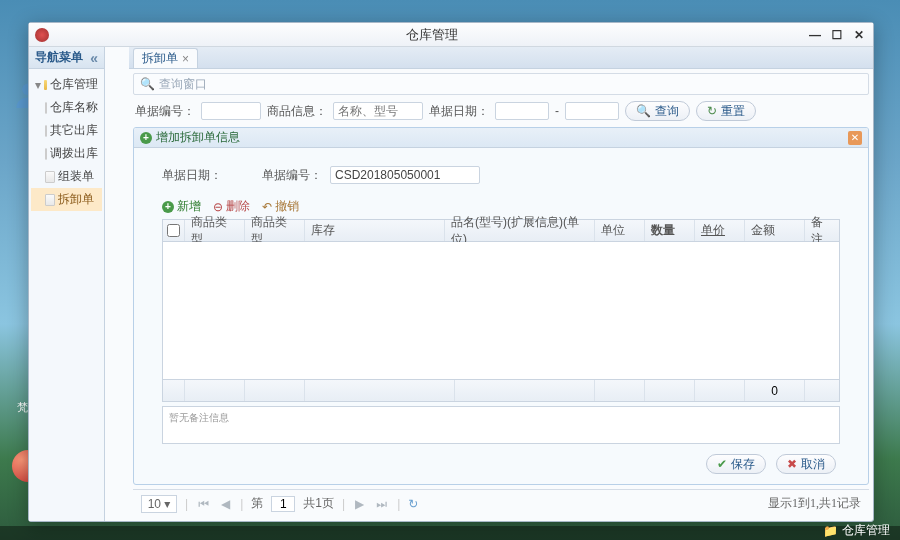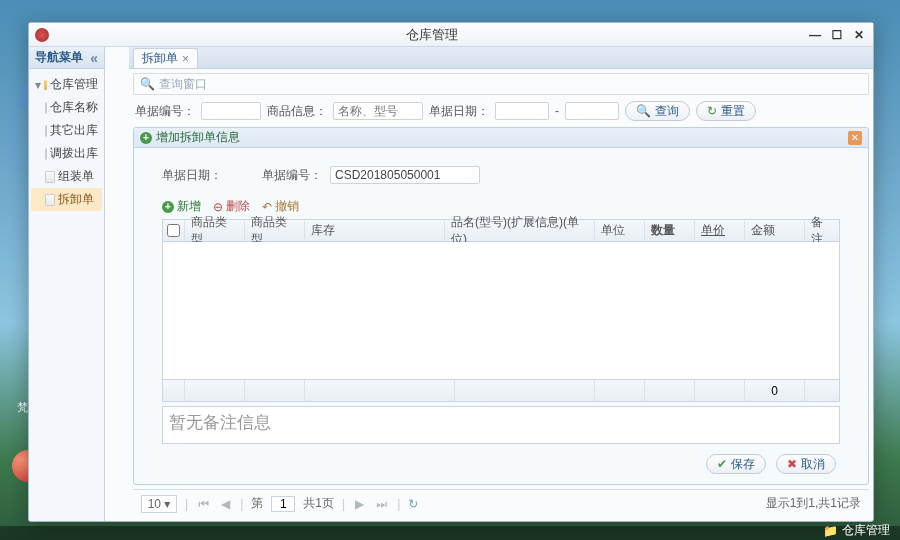--- a/index.html
+++ b/index.html
@@ -48,31 +48,31 @@
 .cal-ic { color: #a8b8c8; font-size: 10px; }
 .tool-row { display: flex; align-items: center; gap: 12px; margin-bottom: 4px; font-size: 11px; }
 .tbtn { display: flex; align-items: center; gap: 3px; cursor: pointer; }
 .tbtn.add { color: #2a7a2a; } .tbtn.del { color: #b84a4a; } .tbtn.undo { color: #a87838; }
 .grid { border: 1px solid #cad4e0; background: #fff; flex: 1; display: flex; flex-direction: column; }
 .ghead { height: 22px; background: linear-gradient(#f4f7fb,#e8eef5); border-bottom: 1px solid #cad4e0; display: flex; align-items: flex-start; color: #555; }
 .gcol { padding: 0 6px; border-right: 1px solid #dae2eb; height: 100%; display: flex; align-items: center; }
 .gc-ck { width: 22px; justify-content: center; } .gc-type { width: 60px; } .gc-wh { width: 60px; } .gc-name { width: 150px; } .gc-stock { width: 140px; } .gc-unit { width: 50px; } .gc-qty { width: 50px; font-weight: bold; } .gc-price { width: 50px; text-decoration: underline; } .gc-amt { width: 60px; } .gc-note { flex: 1; border-right: none; }
 .gbody { flex: 1; background: #fff; }
 .gfoot { height: 22px; border-top: 1px solid #cad4e0; background: linear-gradient(#f4f7fb,#e8eef5); display: flex; align-items: center; }
-.remark { height: 38px; border: 1px solid #cad4e0; background: #fff; margin-top: 4px; padding: 4px 6px; color: #999; font-size: 17px; }
+.remark { height: 38px; border: 1px solid #cad4e0; background: #fff; margin-top: 4px; padding: 4px 6px; color: #999; font-size: 10px; }
 .action-row { display: flex; justify-content: flex-end; gap: 10px; padding: 10px 4px 0 0; }
 .action-row .pill-btn.save .ic { color: #4a9a4a; }
 .action-row .pill-btn.cancel .ic { color: #c84a4a; }
 .pager { height: 28px; border-top: 1px solid #d4dce6; display: flex; align-items: center; padding: 0 8px; gap: 8px; color: #666; font-size: 11px; }
 .pg-sel { width: 36px; height: 18px; border: 1px solid #cad4e0; background: #fff; text-align: center; line-height: 16px; }
 .pg-sep { color: #ccc; }
 .pg-btn { color: #b0b8c0; cursor: pointer; padding: 0 2px; }
 .pg-input { width: 24px; height: 16px; border: 1px solid #cad4e0; text-align: center; }
 .pg-refresh { color: #6aa0d0; cursor: pointer; }
-.pg-info { margin-left: auto; }
+.pg-info { margin-left: auto; font-family: Liberation Serif, serif; }
 .taskbar { position: absolute; bottom: 0; left: 0; right: 0; height: 14px; background: rgba(0,0,0,.4); }
 .tb-item { position: absolute; right: 10px; bottom: 1px; color: #fff; font-size: 10px; display: flex; align-items: center; gap: 4px; }
 </style>
 </head>
 <body>
 
 <div class="desktop-icon di-user">
   <svg width="28" height="28" viewBox="0 0 24 24">
       <circle cx="12" cy="8" r="5" fill="#5a9ad0"></circle>
       <path d="M2 24c0-6 5-9 10-9s10 3 10 9" fill="#5a9ad0"></path>

